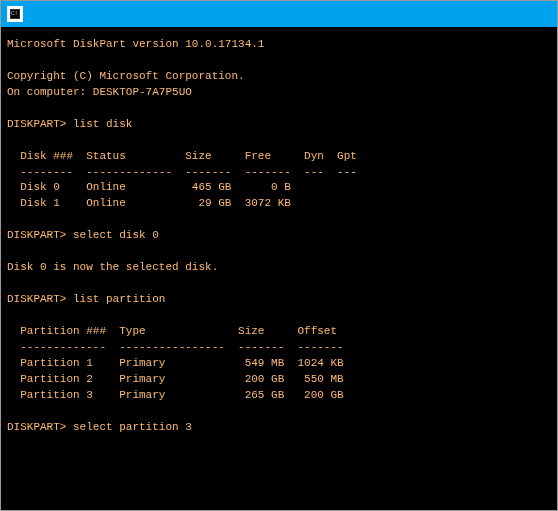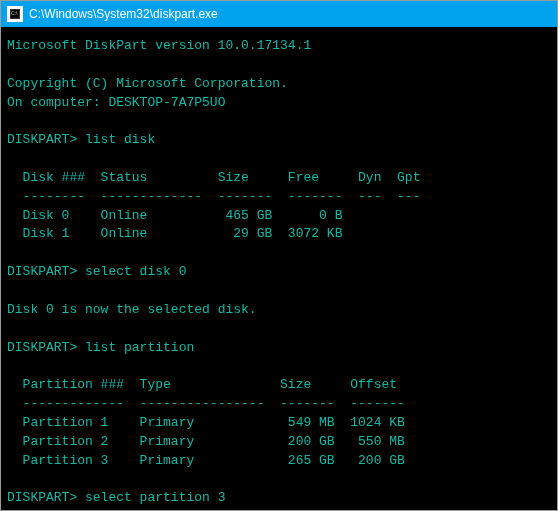--- a/index.html
+++ b/index.html
@@ -57,36 +57,35 @@
       content: 'C:\\';
       position: absolute;
       font-size: 5px;
       color: #ccc;
       top: 4px;
       left: 4px;
     }
     .terminal {
       flex: 1;
       background: #000;
-      color: #14b8a6;
+      color: #fdba74;
       padding: 10px 6px;
-      font-size: 13px;
+      font-size: 11px;
       line-height: 1.45;
       white-space: pre;
       overflow: hidden;
       font-family: Consolas, 'Courier New', monospace;
     }
   </style>
 </head>
 <body>
 
 <div class="window">
   <div class="titlebar">
     <span class="icon"></span>
-    <span>C:\Windows\System32\diskpart.exe</span>
   </div>
   <div class="terminal"><span>Microsoft DiskPart version 10.0.17134.1</span>
 
 <span>Copyright (C) Microsoft Corporation.</span>
 <span>On computer: DESKTOP-7A7P5UO</span>
 
 <span>DISKPART&gt; list disk</span>
 
 <span>  Disk ###  Status         Size     Free     Dyn  Gpt</span>
 <span>  --------  -------------  -------  -------  ---  ---</span>

